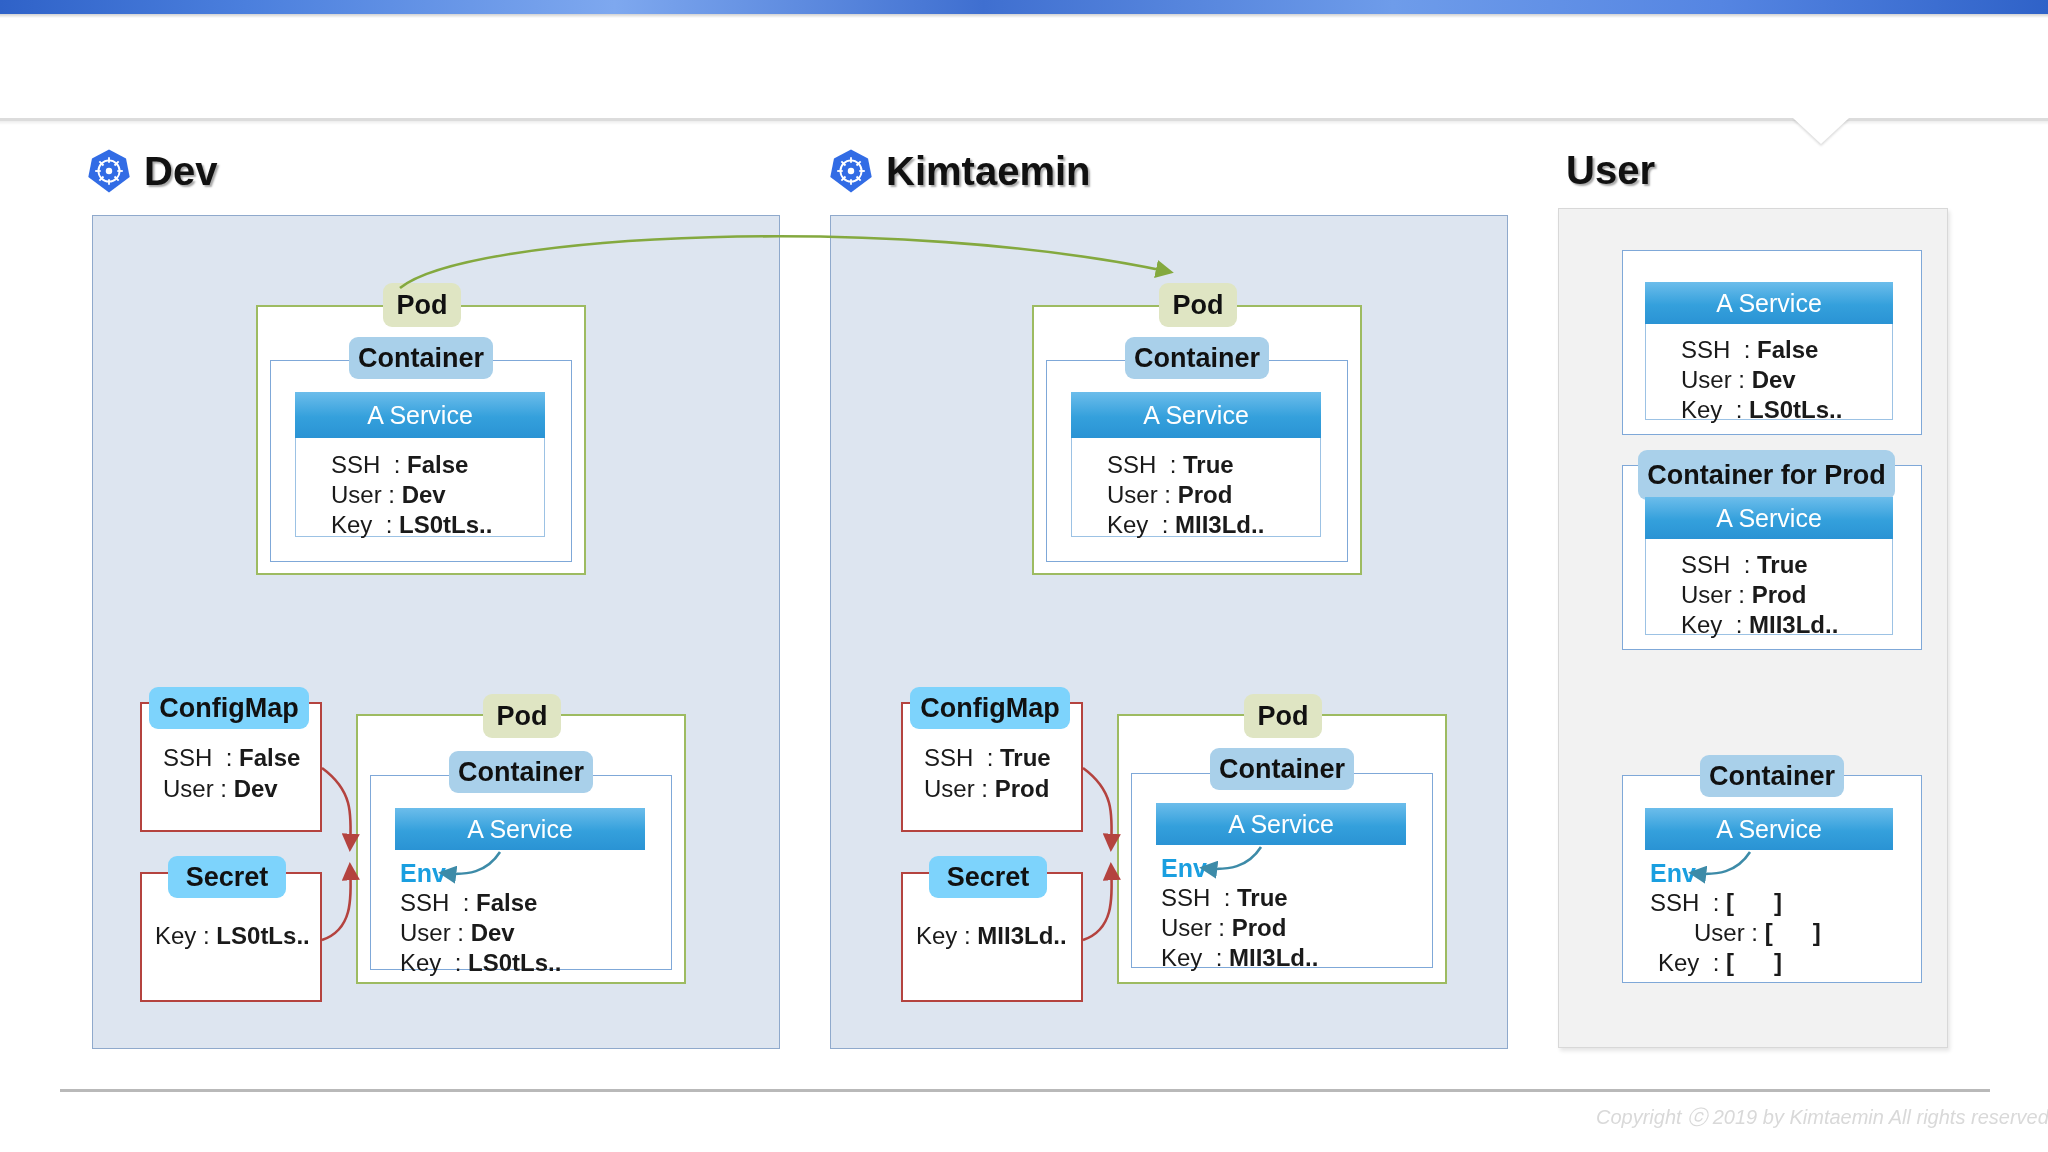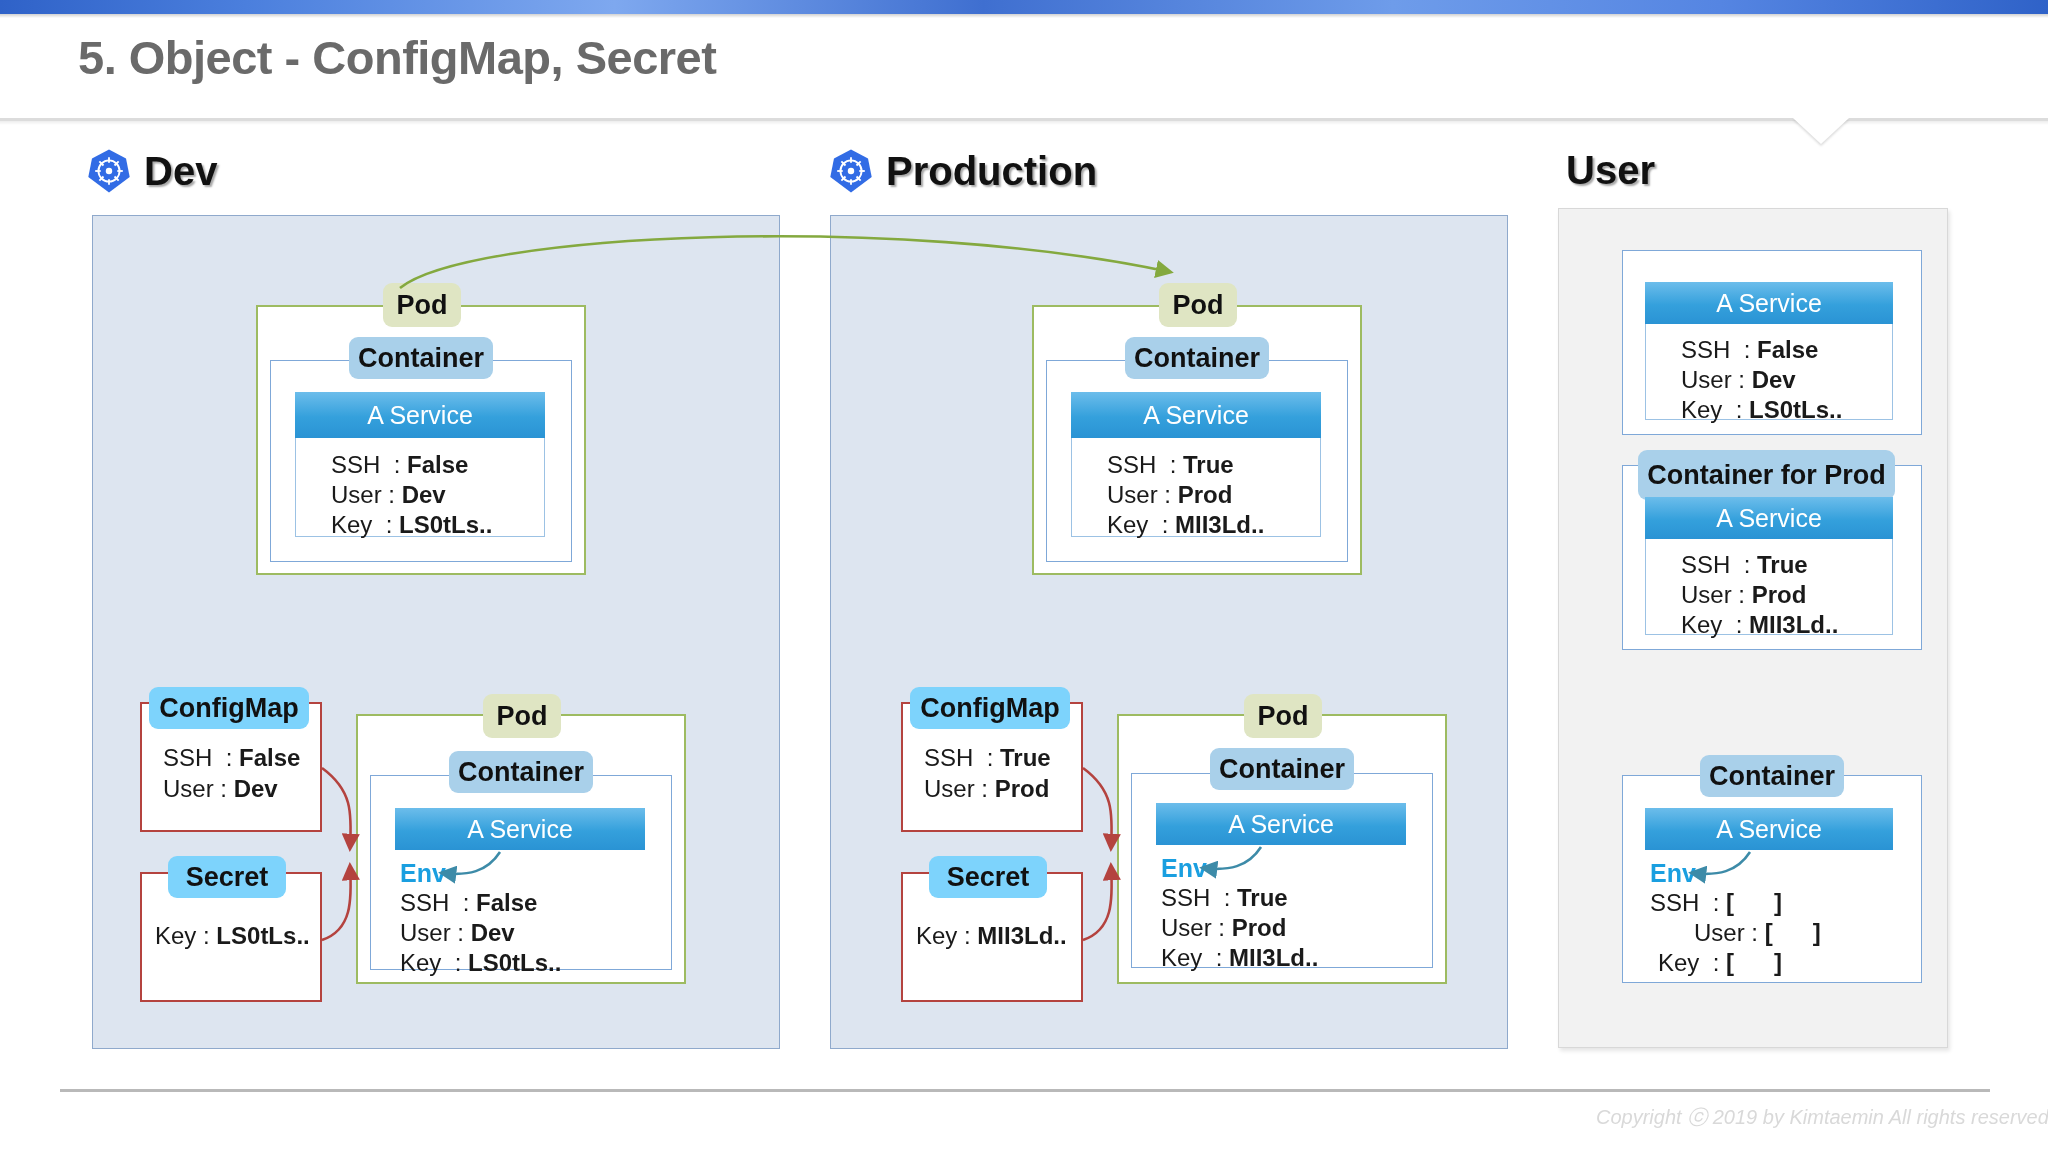--- a/index.html
+++ b/index.html
@@ -119,21 +119,20 @@
   svg.arrow{ position:absolute; overflow:visible; pointer-events:none; }
 </style>
 </head>
 <body>
 
 <div id="slide">
 
   <div class="topbar"></div>
   <div class="topbar-shadow"></div>
 
-  <div class="title">5. Object - ConfigMap, Secret</div>
   <div class="title-rule"></div>
   <div class="title-rule-shadow"></div>
   <div class="notch"></div>
 
   <div class="sec-head" style="left:86px; top:148px;">
     <span class="k8s">
       <svg viewBox="0 0 100 100" width="46" height="46">
         <polygon points="50,3 87,23 95,63 50,97 5,63 13,23" fill="#326ce5"></polygon>
         <g stroke="#ffffff" stroke-width="4" fill="none">
           <circle cx="50" cy="50" r="23"></circle>
@@ -163,21 +162,21 @@
           <line x1="50" y1="68" x2="50" y2="80"></line>
           <line x1="20" y1="50" x2="32" y2="50"></line>
           <line x1="68" y1="50" x2="80" y2="50"></line>
           <line x1="29" y1="29" x2="38" y2="38"></line>
           <line x1="62" y1="62" x2="71" y2="71"></line>
           <line x1="71" y1="29" x2="62" y2="38"></line>
           <line x1="38" y1="62" x2="29" y2="71"></line>
         </g>
       </svg>
     </span>
-    <span class="lbl">Production</span>
+    <span class="lbl">Kimtaemin</span>
   </div>
 
   <div class="sec-head" style="left:1566px; top:148px;">
     <span class="lbl">User</span>
   </div>
 
   <div class="cluster" style="left:92px; top:215px; width:688px; height:834px;"></div>
   <div class="cluster" style="left:830px; top:215px; width:678px; height:834px;"></div>
   <div class="imgpanel" style="left:1558px; top:208px; width:390px; height:840px;"></div>
 

